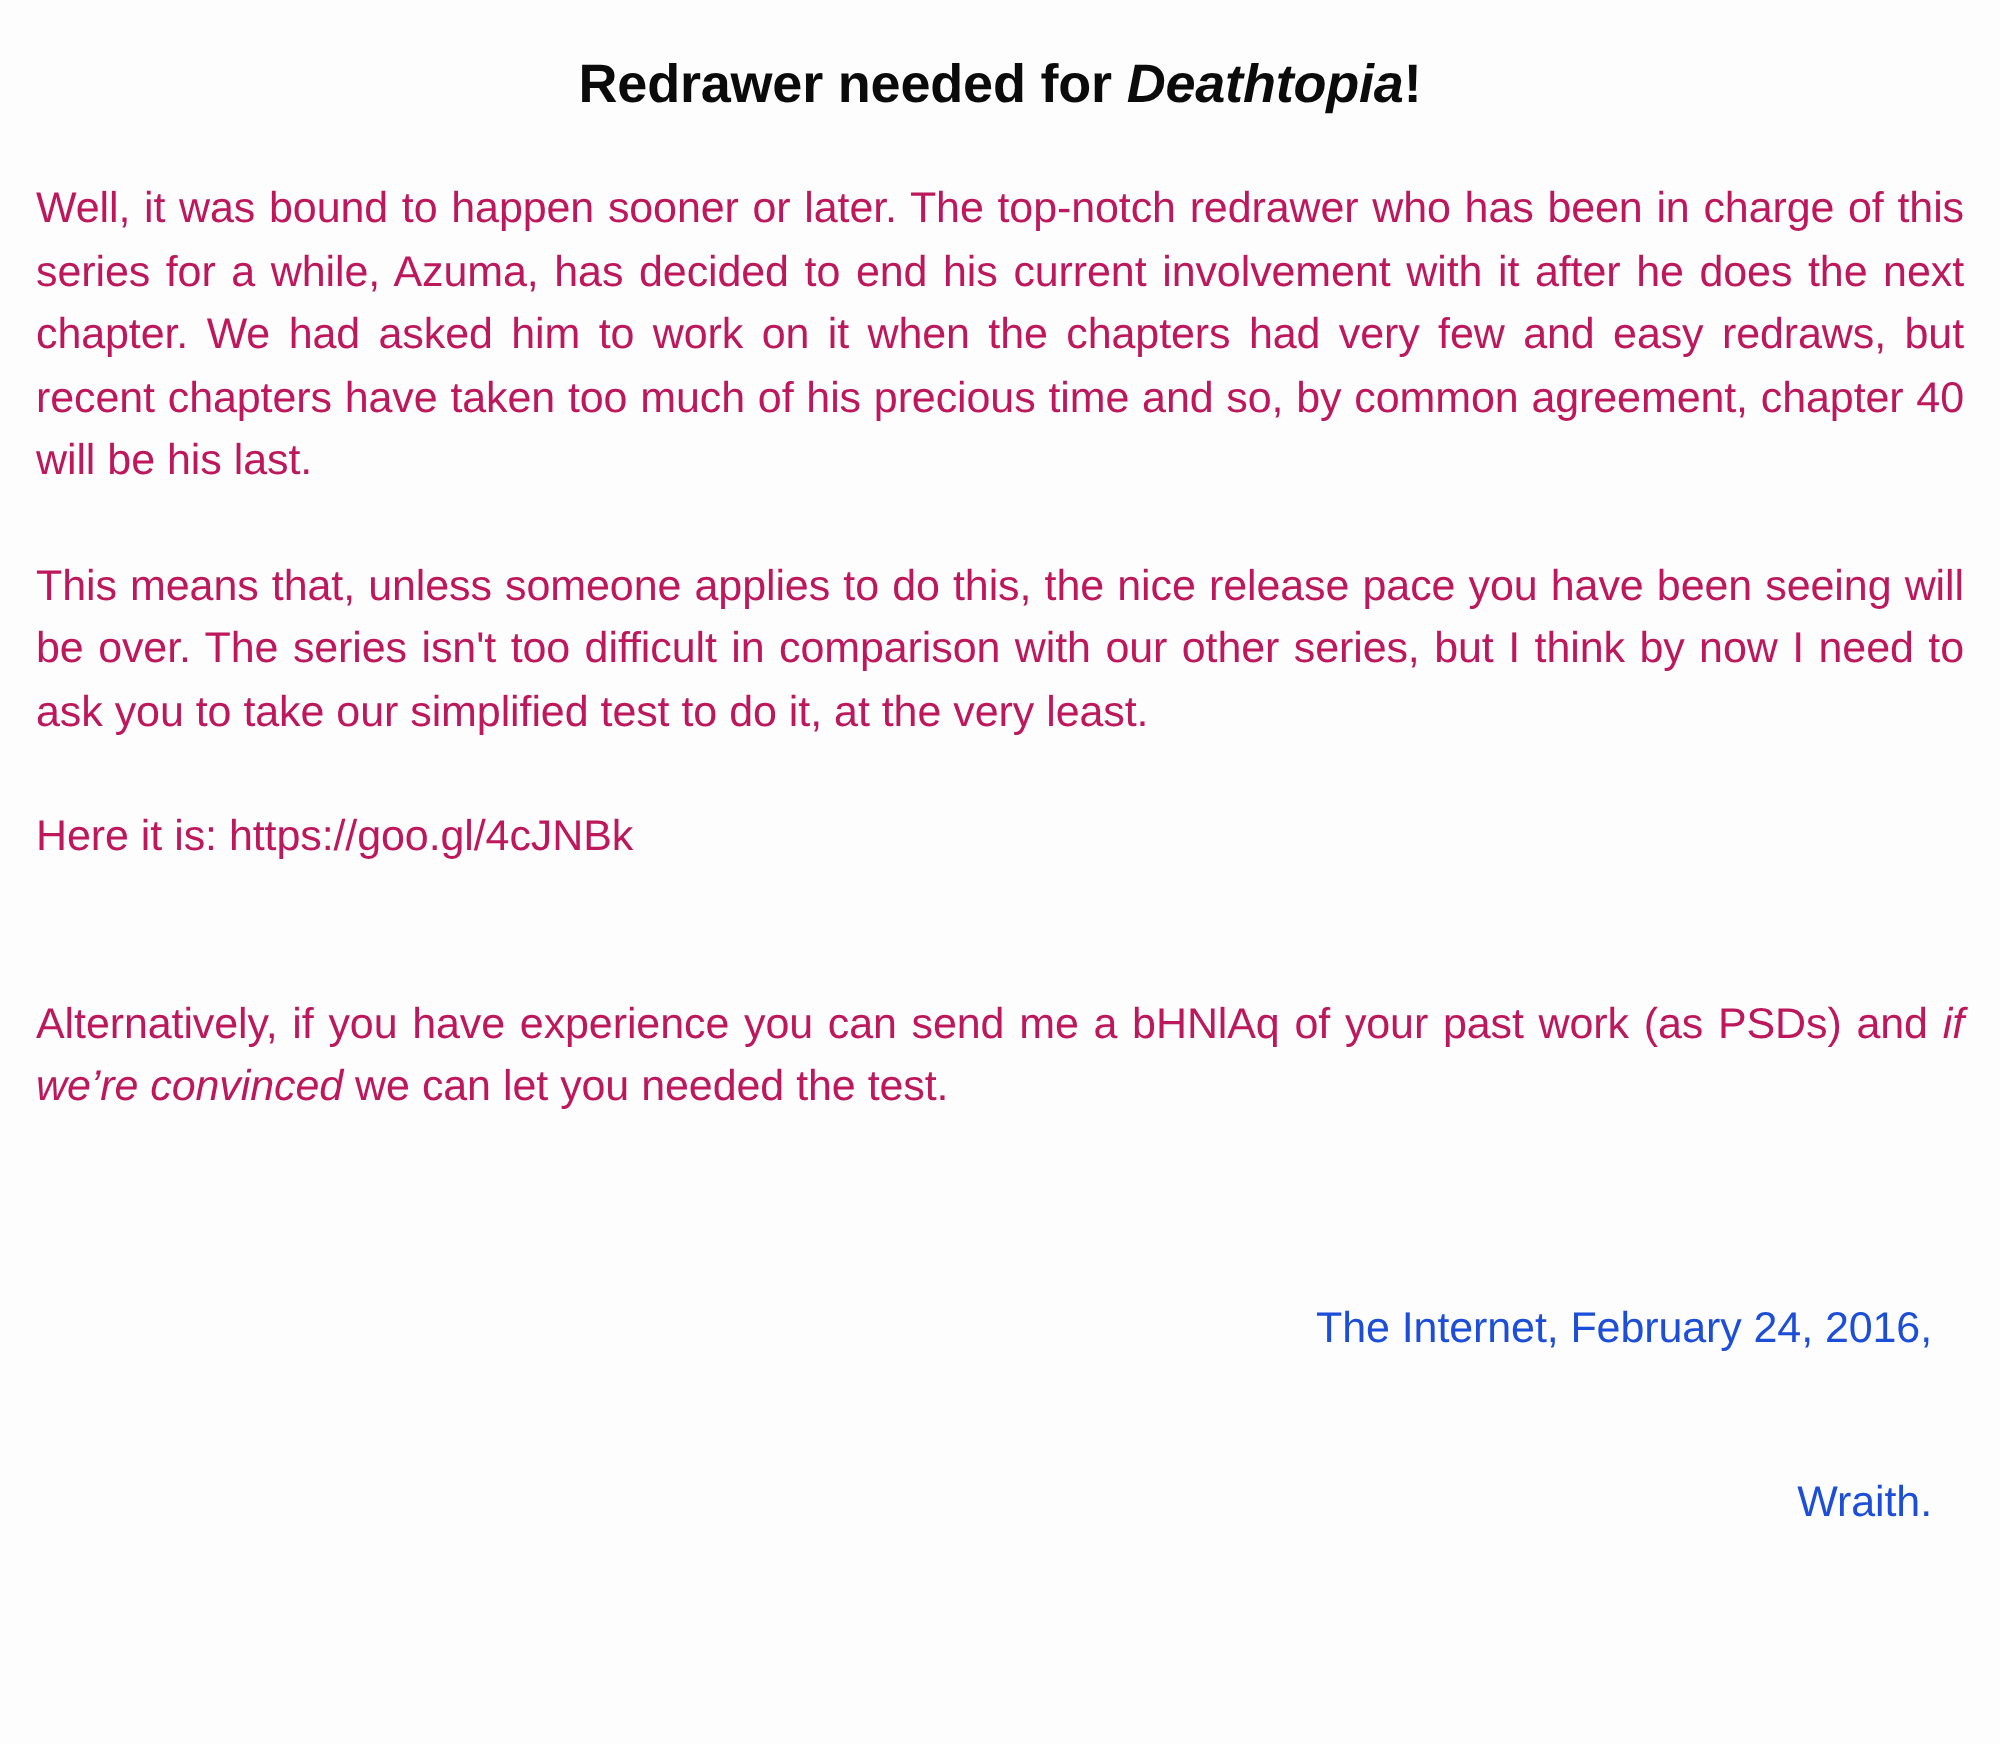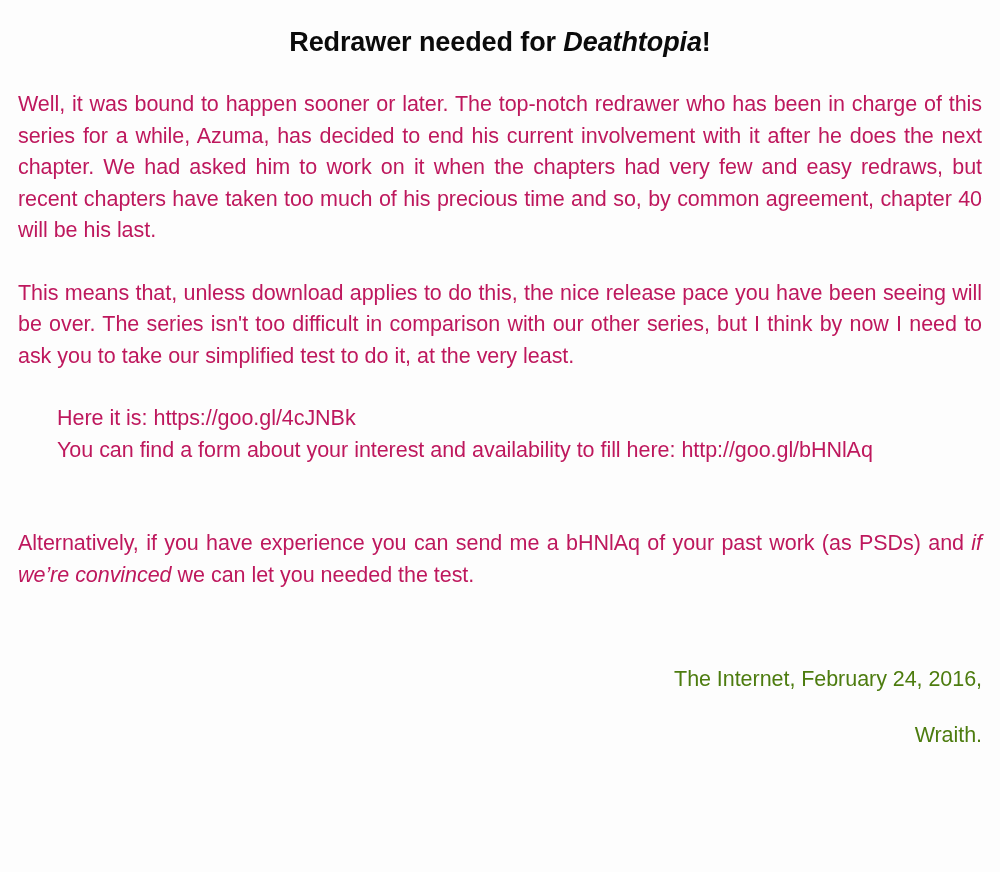--- a/index.html
+++ b/index.html
@@ -51,40 +51,39 @@
     margin: 0;
     padding: 0;
     text-align: justify;
     text-justify: inter-word;
     letter-spacing: -0.05px;
     word-spacing: 0.1px;
   }
 
   p.para.flush {
     text-align: left;
-    margin-left: 39px;
   }
 
   .spacer-para {
     height: 31px;
   }
 
   .italic-phrase {
     font-style: italic;
   }
 
   .signature-block {
     margin: 0;
     padding: 0;
   }
   p.sign-line {
     font-size: 21.5px;
     line-height: 31.5px;
-    color: #4d7c0f;
-    margin: 0;
+    color: #1d4ed8;
+    margin: 16px;
     padding: 0;
     text-align: right;
     letter-spacing: -0.05px;
   }
   .sig-gap {
     height: 24px;
   }
   .pre-sig-gap {
     height: 42px;
   }
@@ -100,26 +99,25 @@
   <h1 class="doc-title"><span>Redrawer needed for </span><span class="work-title">Deathtopia</span><span>!</span></h1>
 
   <div class="spacer-para"></div>
 
   <div class="body-copy">
 
     <p class="para">Well, it was bound to happen sooner or later. The top-notch redrawer who has been in charge of this series for a while, Azuma, has decided to end his current involvement with it after he does the next chapter. We had asked him to work on it when the chapters had very few and easy redraws, but recent chapters have taken too much of his precious time and so, by common agreement, chapter 40 will be his last.</p>
 
     <div class="spacer-para"></div>
 
-    <p class="para">This means that, unless download applies to do this, the nice release pace you have been seeing will be over. The series isn't too difficult in comparison with our other series, but I think by now I need to ask you to take our simplified test to do it, at the very least.</p>
+    <p class="para">This means that, unless someone applies to do this, the nice release pace you have been seeing will be over. The series isn't too difficult in comparison with our other series, but I think by now I need to ask you to take our simplified test to do it, at the very least.</p>
 
     <div class="spacer-para"></div>
 
     <p class="para flush url-line">Here it is: https://goo.gl/4cJNBk</p>
-    <p class="para flush url-line">You can find a form about your interest and availability to fill here: http://goo.gl/bHNlAq</p>
 
     <div class="spacer-para"></div>
 
 
     <div class="spacer-para"></div>
 
     <p class="para"><span>Alternatively, if you have experience you can send me a bHNlAq of your past work (as PSDs) and </span><span class="italic-phrase">if we’re convinced</span><span> we can let you needed the test.</span></p>
 
     <div class="spacer-para"></div>
 

